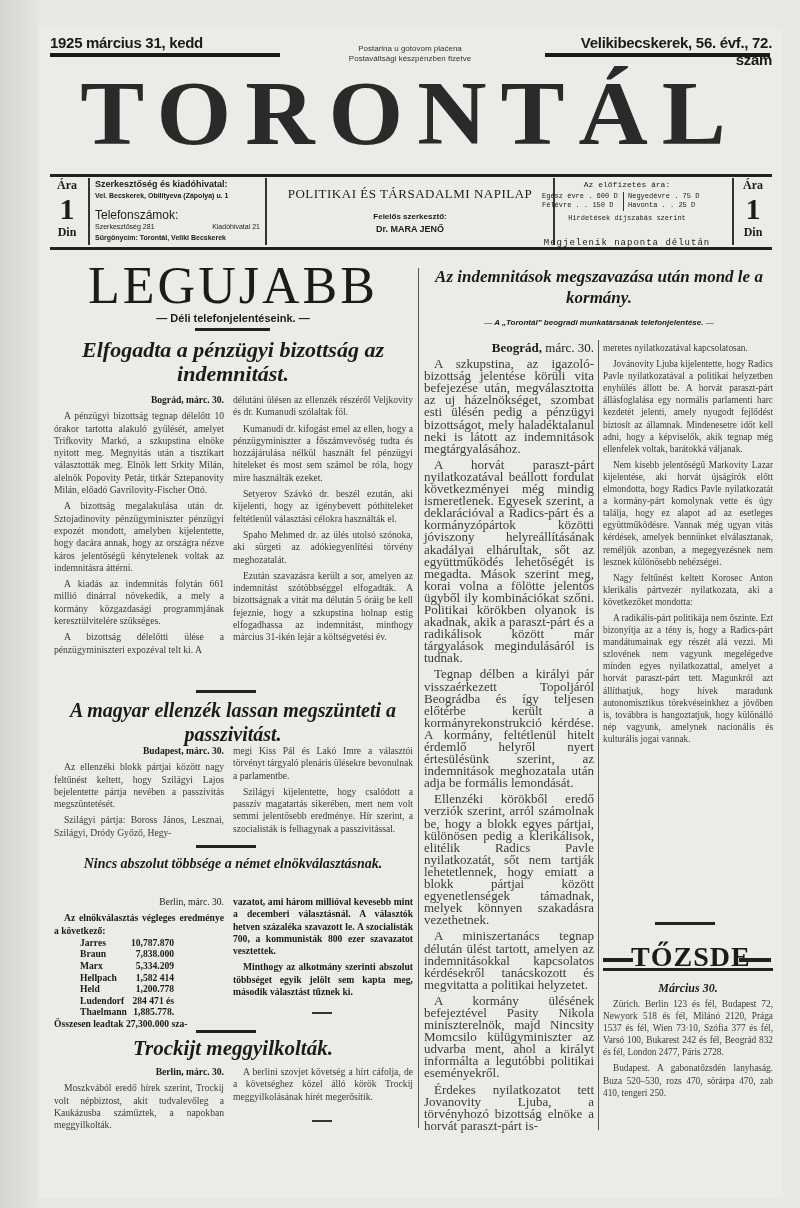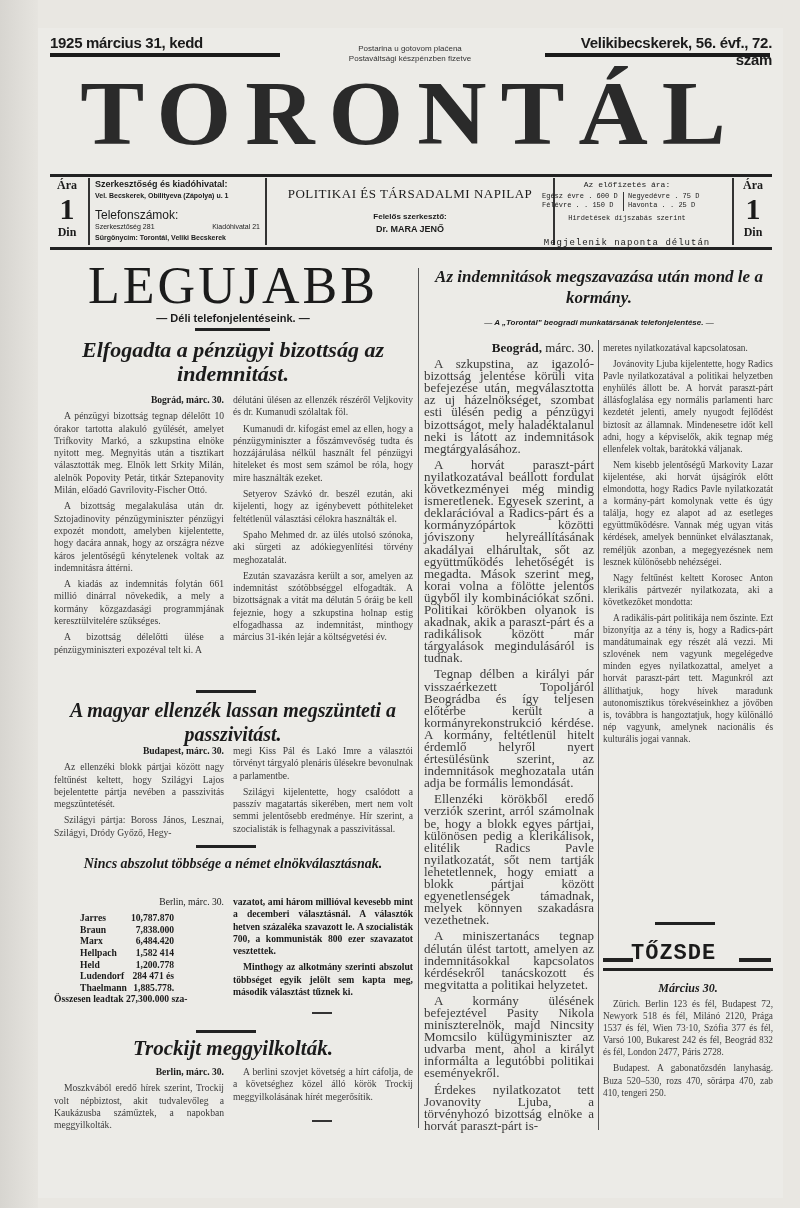--- a/index.html
+++ b/index.html
@@ -23,21 +23,21 @@
   .col{position:absolute;font-size:9.6px;line-height:12.3px;text-align:justify;color:#3a3a3a;}
   .col p{margin:0 0 4px 0;text-indent:10px;}
   .col .dl{text-align:right;font-weight:bold;text-indent:0;color:#1b1b1b;}
   .col .dl span{font-weight:normal;}
   .dark{color:#1b1b1b;}
   .sep{position:absolute;height:3px;background:#222;width:60px;}
   .short{position:absolute;height:2px;background:#333;width:20px;}
   table.votes{border-collapse:collapse;font-size:9.6px;line-height:11.6px;margin-left:26px;color:#1b1b1b;font-weight:bold;}
   table.votes td{padding:0 4px 0 0;}
   table.votes td.v{text-align:right;padding-right:6px;}
-  .tozsde{font-family:Liberation Mono, monospace;font-weight:bold;font-size:22px;letter-spacing:1px;}
+  .tozsde{font-family:Liberation Serif, serif;font-weight:bold;font-size:28px;letter-spacing:1px;}
 </style>
 </head>
 <body>
 
 <div class="edge"></div>
 <div class="page"></div>
 
 <div class="abs topline" style="left:50px;top:34px;">1925 március 31, kedd</div>
 <div class="bar" style="left:50px;top:53px;width:230px;"></div>
 <div class="abs postal" style="left:300px;top:44px;width:220px;">
@@ -131,33 +131,34 @@
 </div>
 <div class="col" style="left:233px;top:745px;width:180px;">
   <p style="text-indent:0">megi Kiss Pál és Lakó Imre a választói törvényt tárgyaló plenáris ülésekre bevonulnak a parlamentbe.</p>
   <p>Szilágyi kijelentette, hogy csalódott a passzív magatartás sikerében, mert nem volt semmi jelentősebb eredménye. Hír szerint, a szocialisták is felhagynak a passzivitással.</p>
 </div>
 <div class="sep" style="left:196px;top:845px;"></div>
 
 <div class="abs hl" style="left:52px;top:852px;width:362px;font-size:14px;">Nincs abszolut többsége a német elnökválasztásnak.</div>
 <div class="col dark" style="left:54px;top:896px;width:170px;font-weight:bold;">
   <p class="dl"><span>Berlin,</span> <span>márc. 30.</span></p>
+  <p style="margin-bottom:0">Az elnökválasztás végleges eredménye a következő:</p>
   <table class="votes">
     <tbody>
         <tr>
           <td>Jarres</td>
           <td class="v">10,787.870</td>
         </tr>
     <tr>
           <td>Braun</td>
           <td class="v">7,838.000</td>
         </tr>
     <tr>
           <td>Marx</td>
-          <td class="v">6,484.420</td>
+          <td class="v">5,334.209</td>
         </tr>
     <tr>
           <td>Hellpach</td>
           <td class="v">1,582 414</td>
         </tr>
     <tr>
           <td>Held</td>
           <td class="v">1,200.778</td>
         </tr>
     <tr>

